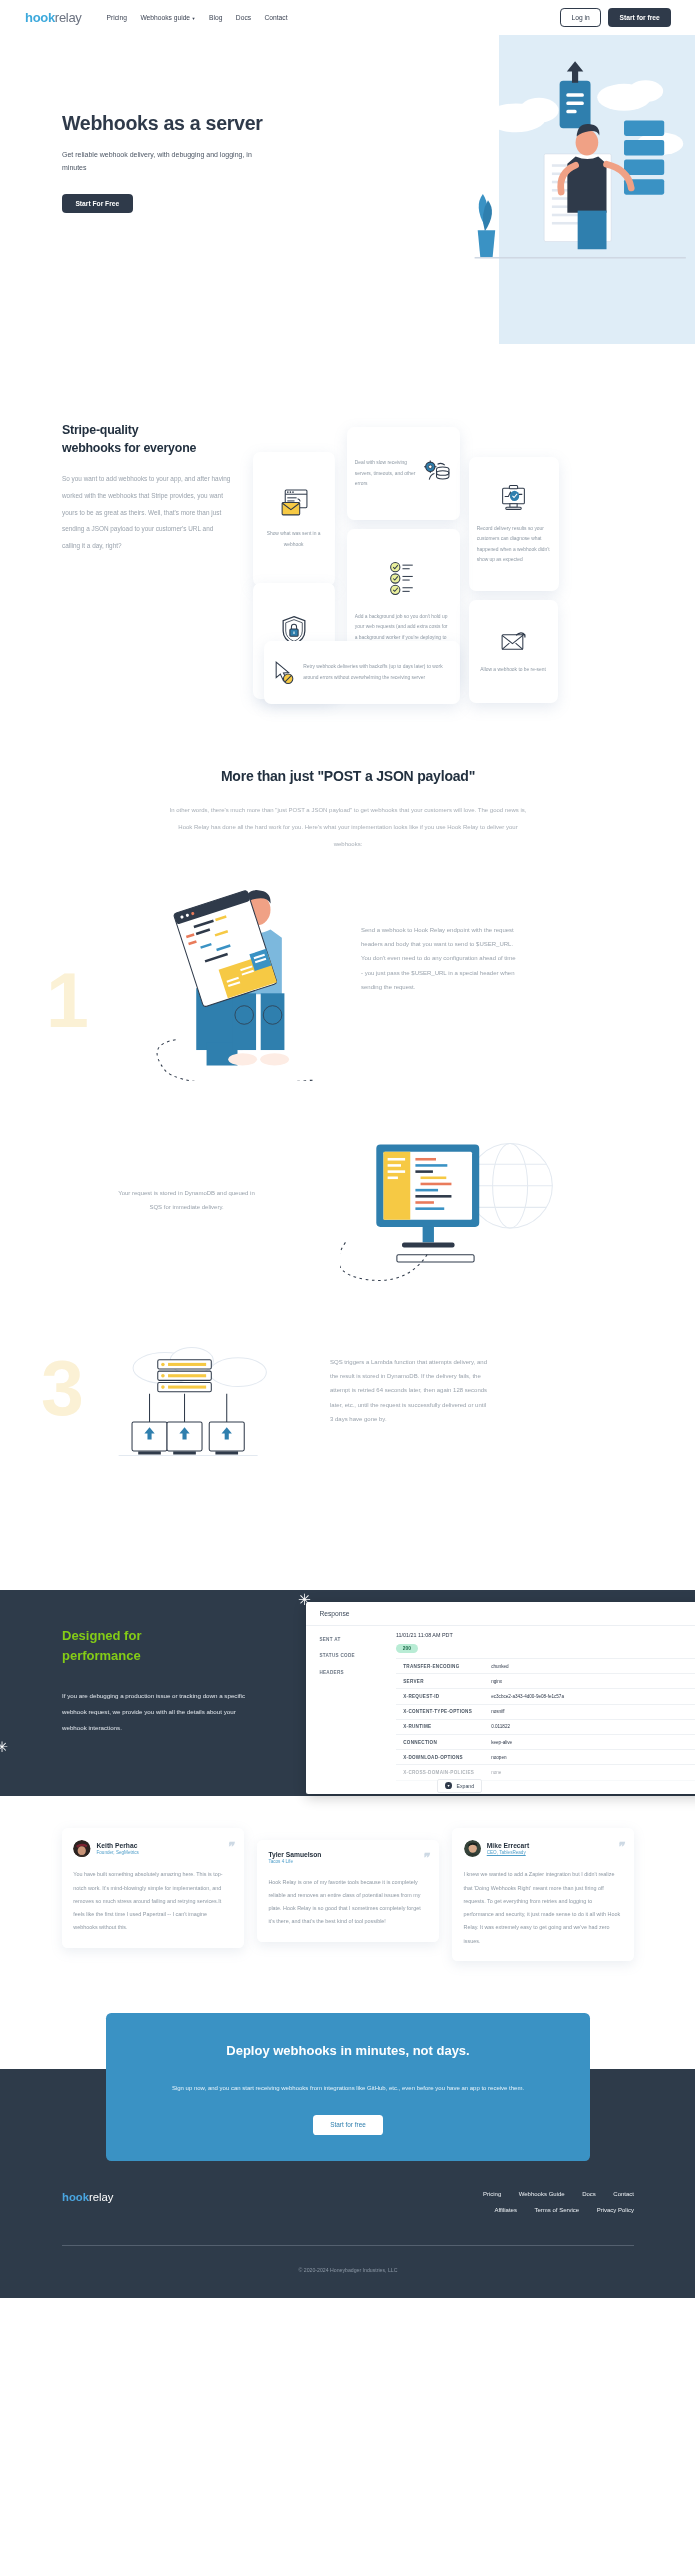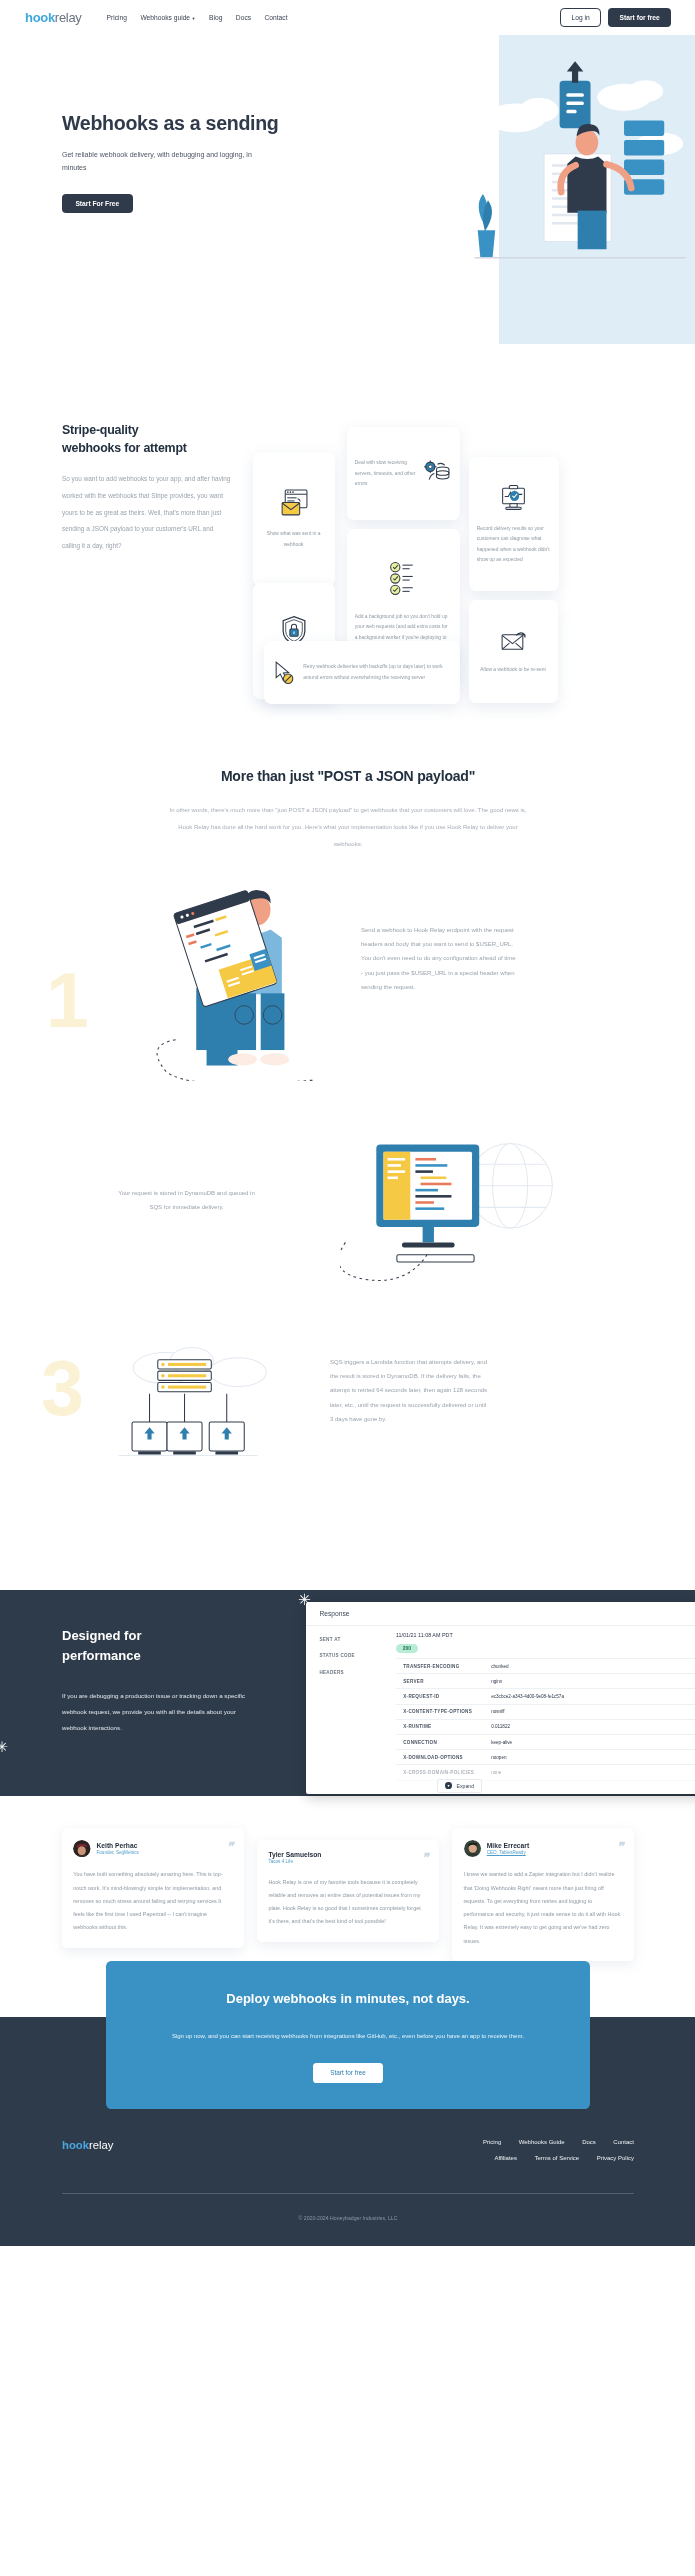--- a/index.html
+++ b/index.html
@@ -81,21 +81,21 @@
   .step { position: relative; display: flex; align-items: center; }
   .step-text { font-size: 6px; color: #9aa3ad; line-height: 2.35; width: 155px; }
   .bignum {
     position: absolute; font-size: 77px; font-weight: 800; color: #fbf1d5;
     z-index: 0; user-select: none; line-height: 1;
   }
 
   
   .dfd { background: #2e3b4a; position: relative; margin-top: 57px; height: 206px; }
   .dfd-left { padding: 36px 0 0 62px; width: 258px; }
-  .dfd-left h2 { font-size: 13px; font-weight: 800; color: #ffffff; line-height: 1.55; }
+  .dfd-left h2 { font-size: 13px; font-weight: 800; color: #84cc16; line-height: 1.55; }
   .dfd-left p { margin-top: 21.6px; font-size: 6.2px; color: #e3e8ee; line-height: 2.6; max-width: 185px; }
   .asterisk { position: absolute; left: 298px; top: 1.5px; color: #fff; font-size: 15.5px; line-height: 1; z-index: 6;}
   .asterisk2 { position: absolute; left: -4.1px; top: 149px; color: #fff; font-size: 14.4px; }
   .panel {
     position: absolute; left: 306px; top: 11.3px; width: 407px; background: #fff;
     border-radius: 2.1px 0 0 2.1px; box-shadow: 0 3.1px 12.4px rgba(0,0,0,0.2);
     overflow: hidden; height: 192px;
   }
   .panel-title { padding: 8.2px 13.4px; font-size: 6.7px; color: #3d4a5a; border-bottom: 0.5px solid #eceff3; }
   .panel-body { display: flex; }
@@ -133,21 +133,21 @@
   .tavatar { width: 17.5px; height: 17.5px; border-radius: 50%; flex-shrink: 0; overflow: hidden; }
   .tname { font-size: 6.7px; font-weight: 700; color: #1f2b38; }
   .trole { font-size: 4.6px; color: #4f9ec9; margin-top: 1.5px; }
   .quote-mark {
     position: absolute; right: 11.3px; top: 10.3px; color: #cdd9e4;
     font-size: 12.4px; font-weight: 800; font-style: italic; letter-spacing: -1px;
   }
   .tbody { margin-top: 11.3px; font-size: 5.4px; color: #8e99a4; line-height: 2.45; }
 
   
-  .cta-zone { position: relative; }
+  .cta-zone { position: relative; margin-top: 52px; }
   .cta-dark-bg { position: absolute; left: 0; right: 0; top: 56px; bottom: 0; background: #2e3b4a; }
   .cta-card {
     position: relative; z-index: 3; margin: 0 auto; width: 484px;
     background: #3a92c4; border-radius: 5.2px; text-align: center;
     padding: 27px 31px 26px;
   }
   .cta-card h2 { font-size: 13px; font-weight: 800; color: #fff; line-height: 1.75; }
   .cta-card p { margin-top: 17.5px; font-size: 6px; color: #eaf4fb; line-height: 2.9; }
   .cta-btn {
     margin-top: 17.5px; background: #fff; color: #2f7fae; border: none;
@@ -232,31 +232,31 @@
       <path d="M236 212 q-34 14 -28 52" stroke="#f0a185" stroke-width="13" fill="none" stroke-linecap="round"></path>
 
       <path d="M60 330 q-22-38 -4-62 q16 24 4 62z" fill="#3a92c4"></path>
       <path d="M60 340 q24-36 6-60 q-16 26 -6 60z" fill="#2f7fae"></path>
       <path d="M46 338 h34 l-5 52 h-24z" fill="#3a92c4"></path>
 
       <rect x="40" y="390" width="410" height="3" fill="#cfd8e3"></rect>
     </svg>
 
     <div class="hero-inner">
-      <h1>Webhooks as a sending</h1>
+      <h1>Webhooks as a server</h1>
       <p>Get reliable webhook delivery, with debugging and logging, in minutes</p>
       <button class="btn-dark">Start For Free</button>
     </div>
   </div>
 
   <div class="sq">
     <div class="sq-left">
       <h2>
         <span>Stripe-quality</span><br>
-        <span>webhooks for attempt</span>
+        <span>webhooks for everyone</span>
       </h2>
       <p>So you want to add webhooks to your app, and after having worked with the webhooks that Stripe provides, you want yours to be as great as theirs. Well, that's more than just sending a JSON payload to your customer's URL and calling it a day, right?</p>
     </div>
 
     <div class="sq-right">
 
       <div class="fcard" style="left:0px; top:30px; width:82px; height:134px;">
         <div class="ficon">
           <svg width="31" height="30" viewBox="0 0 60 58">
             <rect x="14" y="4" width="42" height="34" rx="2" fill="#fff" stroke="#2f3a4a" stroke-width="2"></rect>

